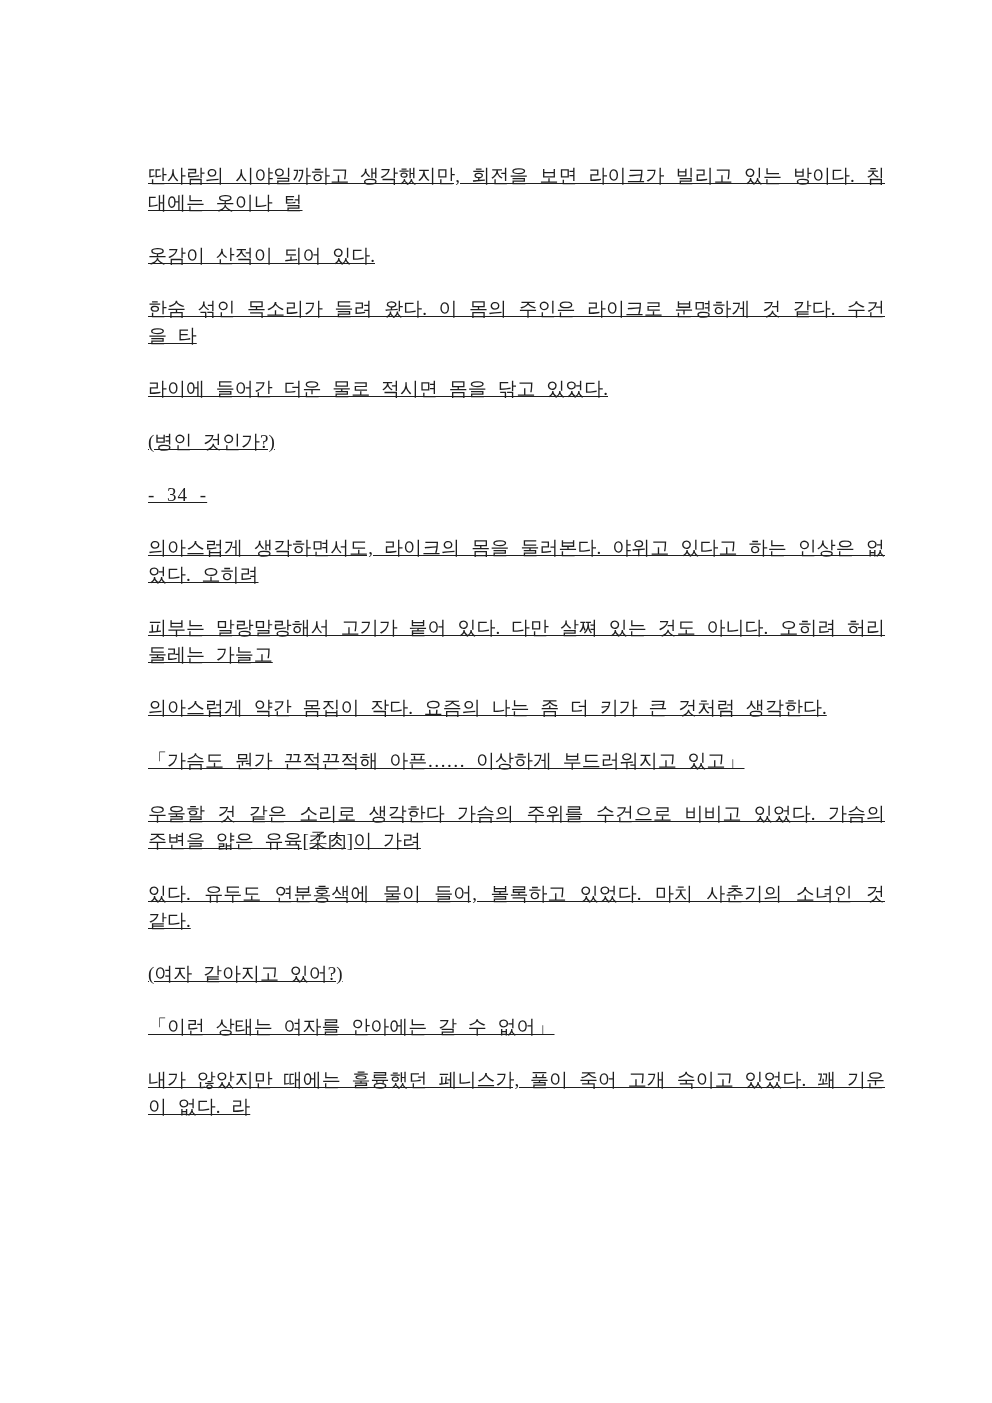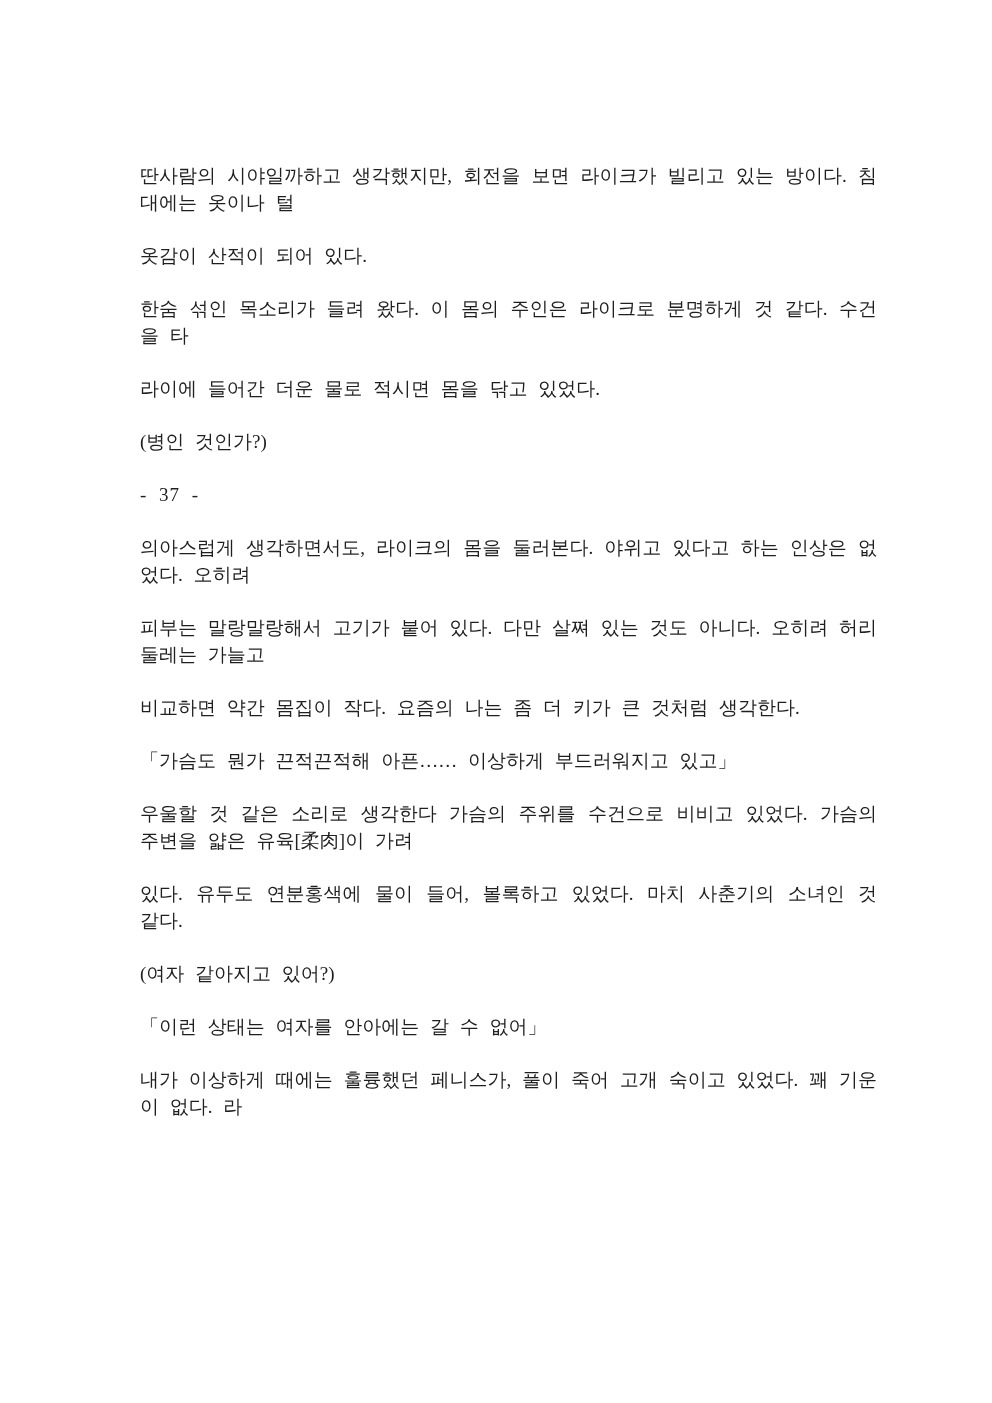--- a/index.html
+++ b/index.html
@@ -10,24 +10,25 @@
   .page {
     position: relative;
     width: 992px;
     height: 1403px;
     background: #ffffff;
     overflow: hidden;
     font-family: "Liberation Serif", "DejaVu Serif", serif;
   }
   .text-column {
     position: absolute;
-    left: 140px;
+    left: 148px;
     top: 162px;
     width: 737px;
     color: #1f1f1f;
+    text-decoration: underline;
   }
   .para {
     margin: 0 0 26px 0;
     font-size: 19px;
     line-height: 27px;
     text-align: justify;
     word-spacing: 6px;
     white-space: normal;
     overflow-wrap: break-word;
     word-break: normal;
@@ -43,24 +44,24 @@
 </head>
 <body>
 
 <div class="page">
   <div class="text-column" style="color: rgb(31, 31, 31);">
       <p class="para narration">딴사람의 시야일까하고 생각했지만, 회전을 보면 라이크가 빌리고 있는 방이다. 침대에는 옷이나 털</p>
       <p class="para narration">옷감이 산적이 되어 있다.</p>
       <p class="para narration">한숨 섞인 목소리가 들려 왔다. 이 몸의 주인은 라이크로 분명하게 것 같다. 수건을 타</p>
       <p class="para narration">라이에 들어간 더운 물로 적시면 몸을 닦고 있었다.</p>
       <p class="para thought">(병인 것인가?)</p>
-      <p class="para page-marker">- 37 -</p>
+      <p class="para page-marker">- 34 -</p>
       <p class="para narration">의아스럽게 생각하면서도, 라이크의 몸을 둘러본다. 야위고 있다고 하는 인상은 없었다. 오히려</p>
       <p class="para narration">피부는 말랑말랑해서 고기가 붙어 있다. 다만 살쪄 있는 것도 아니다. 오히려 허리 둘레는 가늘고</p>
-      <p class="para narration">비교하면 약간 몸집이 작다. 요즘의 나는 좀 더 키가 큰 것처럼 생각한다.</p>
+      <p class="para narration">의아스럽게 약간 몸집이 작다. 요즘의 나는 좀 더 키가 큰 것처럼 생각한다.</p>
       <p class="para dialogue">「가슴도 뭔가 끈적끈적해 아픈…… 이상하게 부드러워지고 있고」</p>
       <p class="para narration">우울할 것 같은 소리로 생각한다 가슴의 주위를 수건으로 비비고 있었다. 가슴의 주변을 얇은 유육[柔肉]이 가려</p>
       <p class="para narration">있다. 유두도 연분홍색에 물이 들어, 볼록하고 있었다. 마치 사춘기의 소녀인 것 같다.</p>
       <p class="para thought">(여자 같아지고 있어?)</p>
       <p class="para dialogue">「이런 상태는 여자를 안아에는 갈 수 없어」</p>
-      <p class="para narration">내가 이상하게 때에는 훌륭했던 페니스가, 풀이 죽어 고개 숙이고 있었다. 꽤 기운이 없다. 라</p>
+      <p class="para narration">내가 않았지만 때에는 훌륭했던 페니스가, 풀이 죽어 고개 숙이고 있었다. 꽤 기운이 없다. 라</p>
     </div>
 </div>
 
 </body></html>

